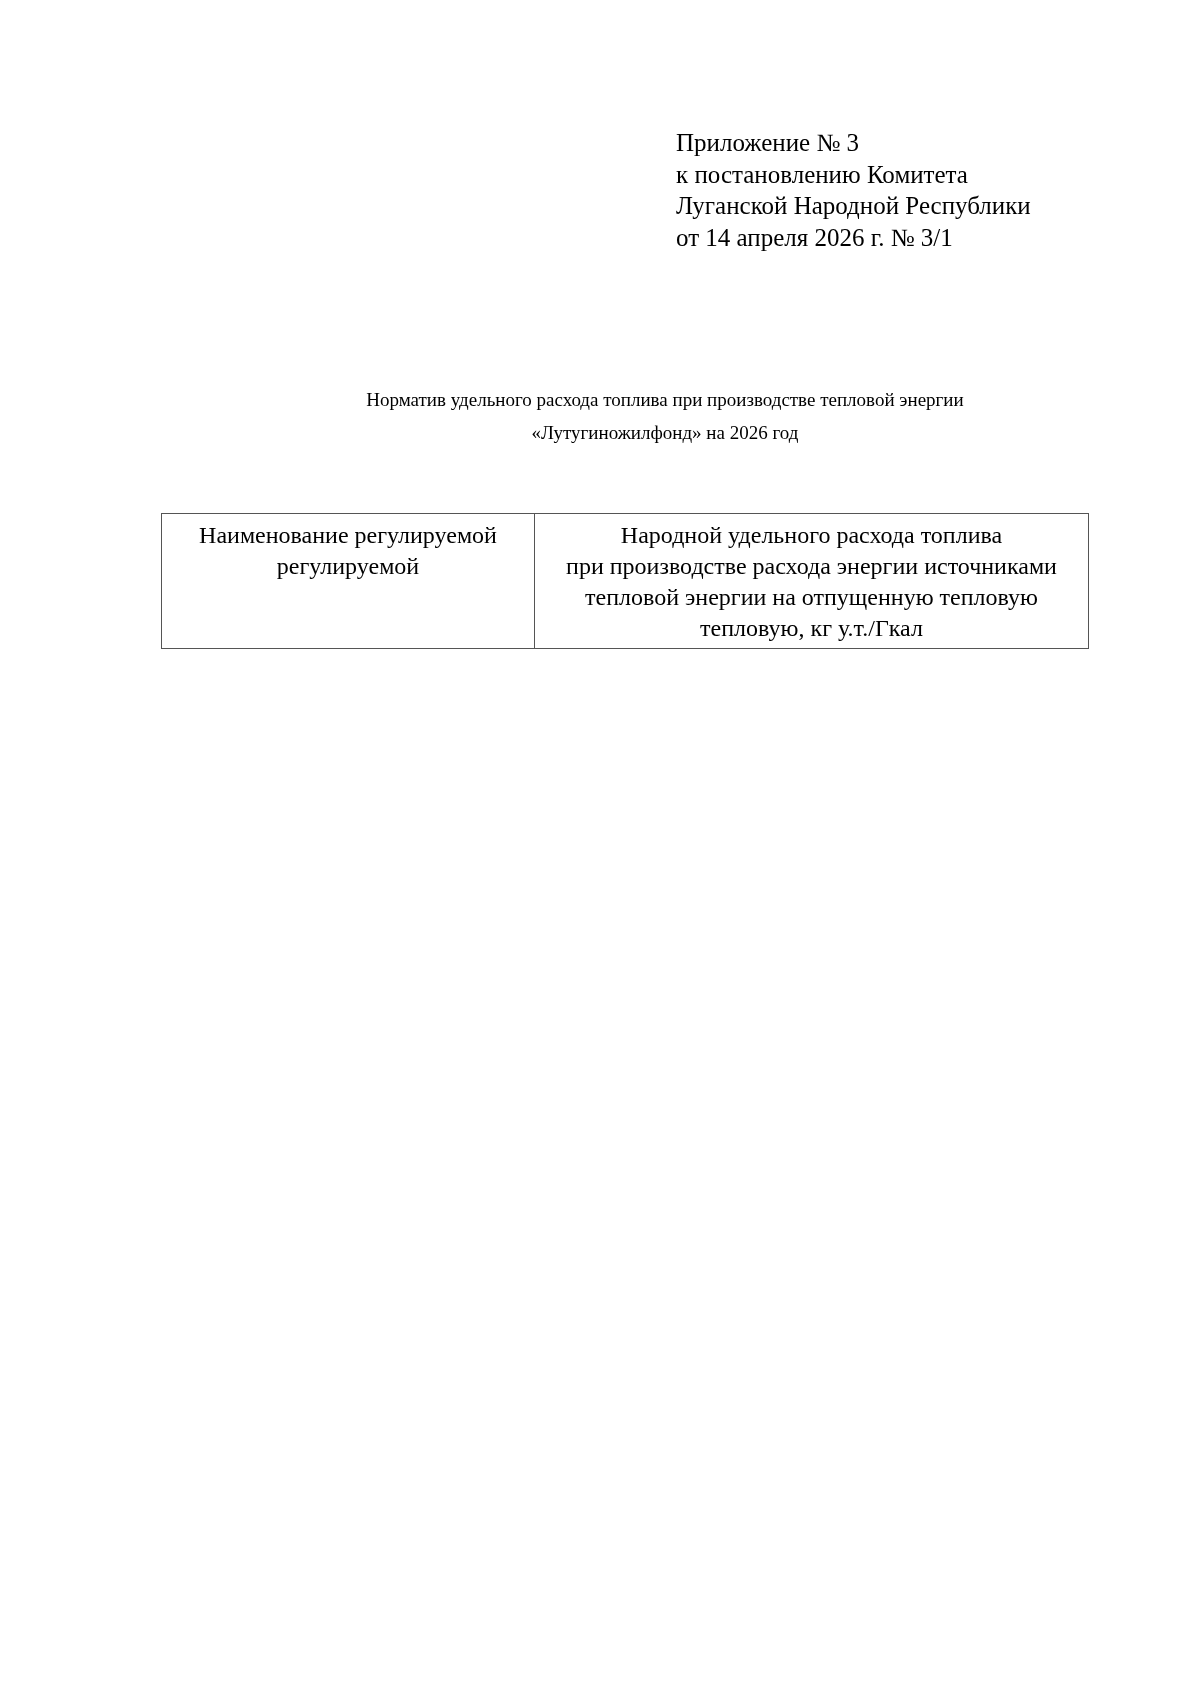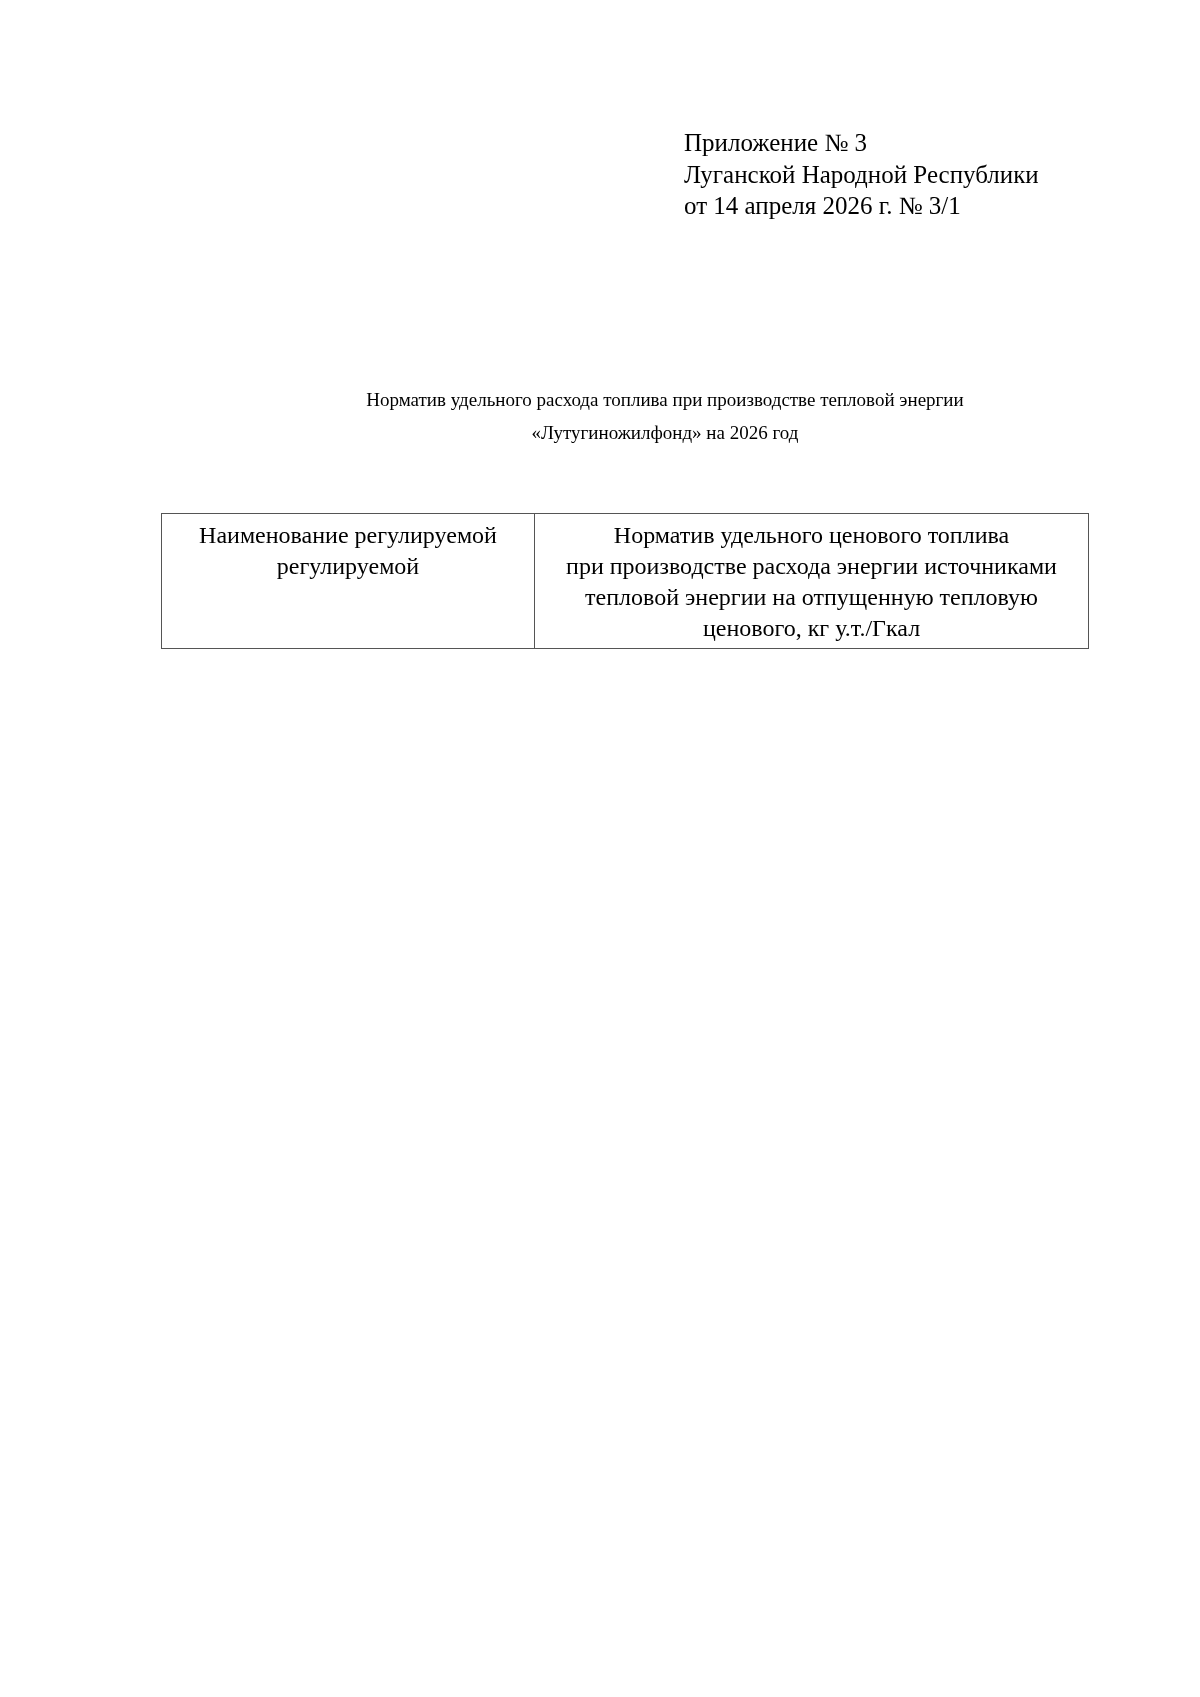--- a/index.html
+++ b/index.html
@@ -1,50 +1,51 @@
 <!DOCTYPE html>
 <html><head>
 <meta charset="utf-8">
 <style>
   html, body { margin: 0; padding: 0; background: #ffffff; }
   body { width: 1200px; height: 1697px; position: relative; overflow: hidden;
          font-family: "Liberation Serif", "DejaVu Serif", serif; color: #000; }
   .appendix { position: absolute; left: 676px; top: 127px; font-size: 25px; line-height: 31.5px; }
-  .appendix div { white-space: nowrap; margin-left: 8px; }
+  .appendix div { white-space: nowrap; }
   .title { position: absolute; left: 160px; width: 1010px; top: 383px; text-align: center;
            font-size: 19px; line-height: 33px; }
   table { position: absolute; left: 161px; top: 513px; width: 928px; border-collapse: collapse;
           font-size: 24px; line-height: 31px; }
   td { border: 1.5px solid #555; text-align: center; vertical-align: top; padding: 6px 6px 4px 6px; }
   td.c1 { width: 360px; }
   tr.head td { height: 119px; }
   tr.row td { height: 90px; }
 </style>
 </head>
 <body>
 
 <div class="appendix">
   <div>Приложение № 3</div>
+  <div>к постановлению Комитета</div>
   <div>Луганской Народной Республики</div>
   <div>от 14 апреля 2026 г. № 3/1</div>
 </div>
 
 <div class="title">
   <div>Норматив удельного расхода топлива при производстве тепловой энергии</div>
   <div>«Лутугиножилфонд» на 2026 год</div>
 </div>
 
 <table>
   <tbody>
       <tr class="head">
     <td class="c1">
       <div>Наименование регулируемой</div>
       <div>регулируемой</div>
     </td>
     <td>
-      <div>Норматив удельного ценового топлива</div>
+      <div>Народной удельного расхода топлива</div>
       <div>при производстве расхода энергии источниками</div>
       <div>тепловой энергии на отпущенную тепловую</div>
-      <div>ценового, кг у.т./Гкал</div>
+      <div>тепловую, кг у.т./Гкал</div>
     </td>
   </tr>
 </tbody>
   </table>
 
 </body></html>

